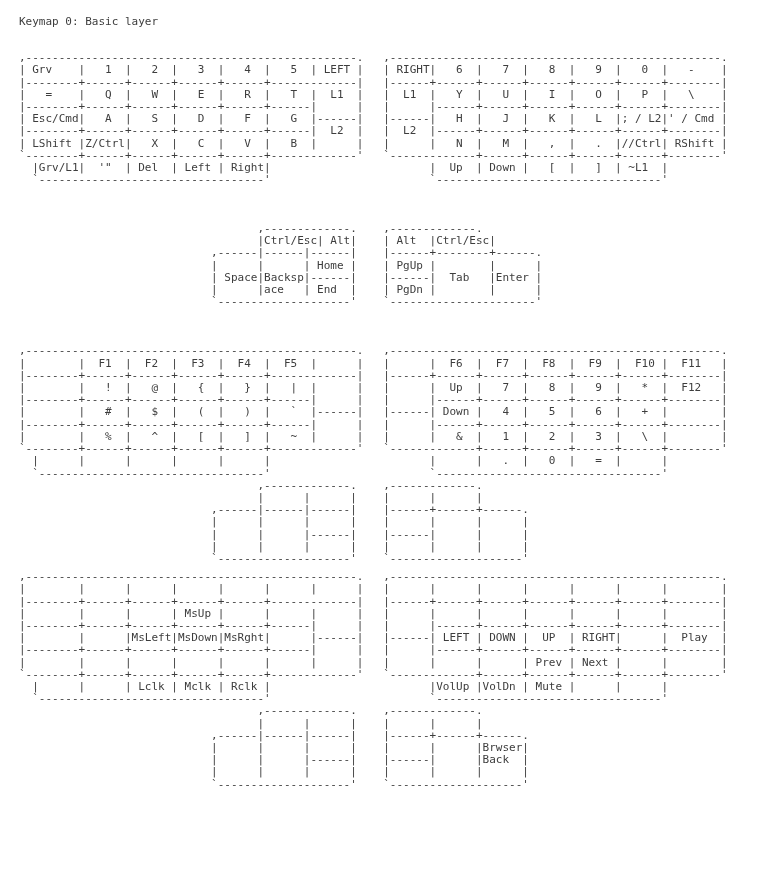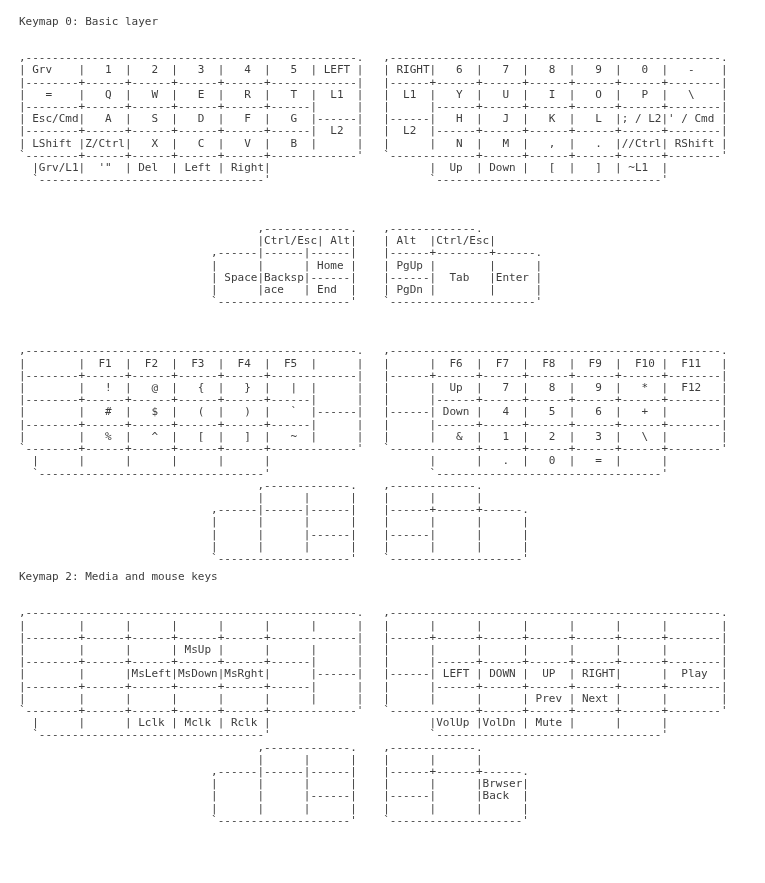--- a/index.html
+++ b/index.html
@@ -77,21 +77,20 @@
                                     ,-------------.    ,-------------.
                                     |      |      |    |      |      |
                              ,------|------|------|    |------+------+------.
                              |      |      |      |    |      |      |      |
                              |      |      |------|    |------|      |      |
                              |      |      |      |    |      |      |      |
                              `--------------------'    `--------------------'</pre>
   </div>
 
   <div class="sec sec-2">
-    <div class="k-title">Keymap 2: Media and mouse keys</div>
     <pre class="k-art">,--------------------------------------------------.   ,--------------------------------------------------.
 |        |      |      |      |      |      |      |   |      |      |      |      |      |      |        |
 |--------+------+------+------+------+-------------|   |------+------+------+------+------+------+--------|
 |        |      |      | MsUp |      |      |      |   |      |      |      |      |      |      |        |
 |--------+------+------+------+------+------|      |   |      |------+------+------+------+------+--------|
 |        |      |MsLeft|MsDown|MsRght|      |------|   |------| LEFT | DOWN |  UP  | RIGHT|      |  Play  |
 |--------+------+------+------+------+------|      |   |      |------+------+------+------+------+--------|
 |        |      |      |      |      |      |      |   |      |      |      | Prev | Next |      |        |
 `--------+------+------+------+------+-------------'   `-------------+------+------+------+------+--------'
   |      |      | Lclk | Mclk | Rclk |                        |VolUp |VolDn | Mute |      |      |

